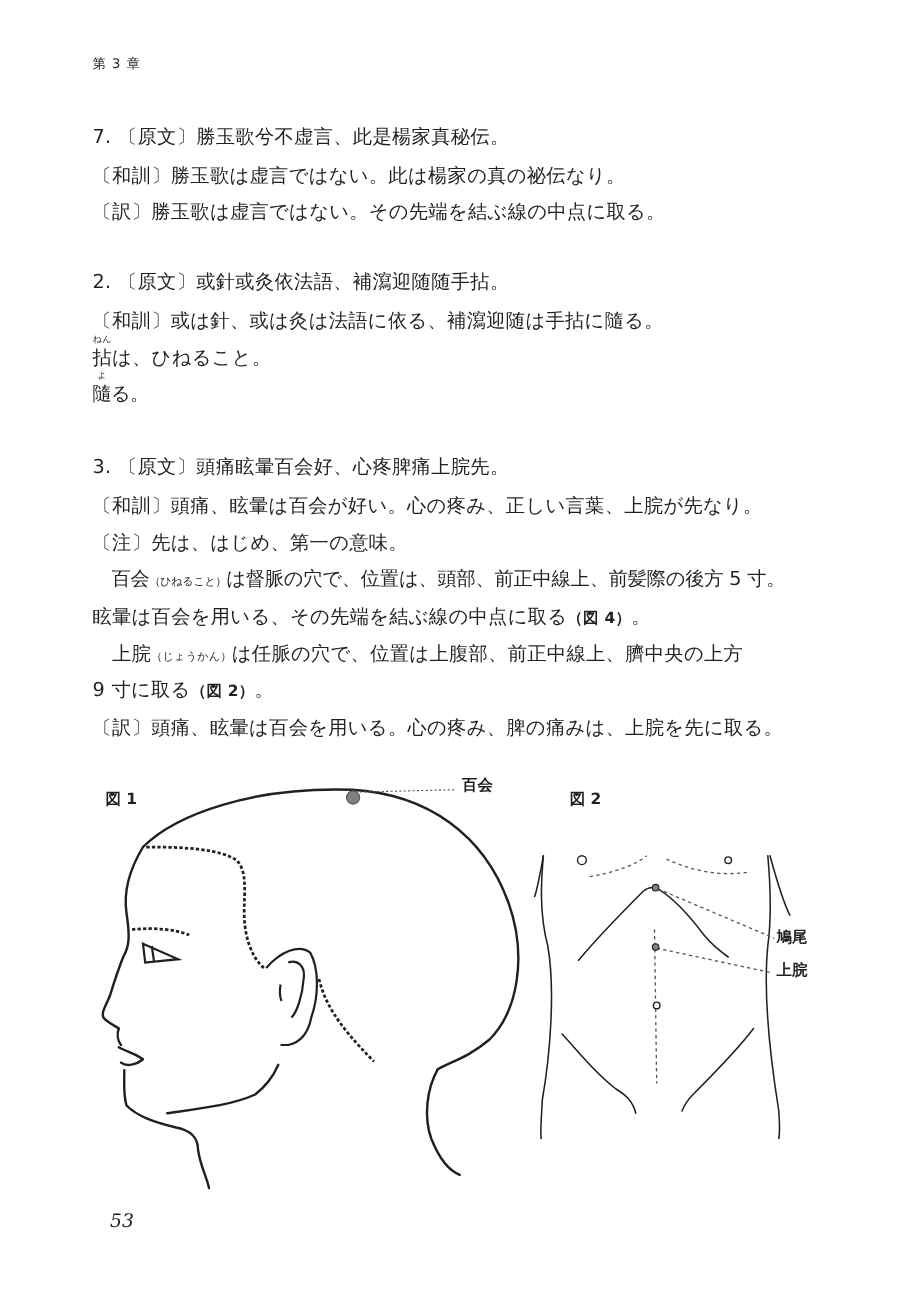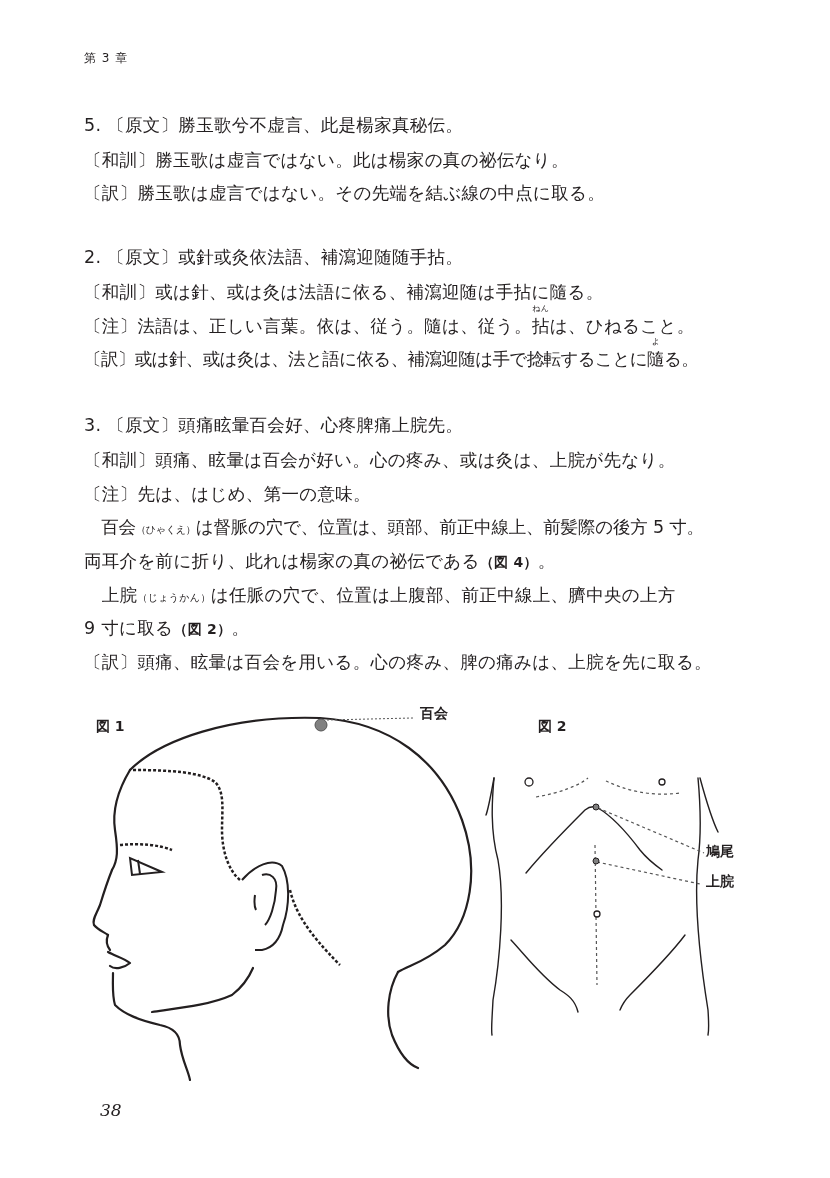--- a/index.html
+++ b/index.html
@@ -14,42 +14,42 @@
   .fig-label { position: absolute; font-size: 14px; font-weight: bold; }
   .callout { position: absolute; font-size: 14px; font-weight: bold; }
   .page-number { position: absolute; left: 100px; top: 1100px; font-size: 17px; font-style: italic; font-family: "DejaVu Serif", "Liberation Serif", serif; }
   svg { position: absolute; overflow: visible; }
 </style>
 </head>
 <body>
 
 <div class="chapter">第 3 章</div>
 
-<div class="line" style="top:114px">5. 〔原文〕勝玉歌兮不虚言、此是楊家真秘伝。</div>
+<div class="line" style="top:114px">7. 〔原文〕勝玉歌兮不虚言、此是楊家真秘伝。</div>
 <div class="line" style="top:149px">〔和訓〕勝玉歌は虚言ではない。此は楊家の真の祕伝なり。</div>
 <div class="line" style="top:182px">〔訳〕勝玉歌は虚言ではない。その先端を結ぶ線の中点に取る。</div>
 
 <div class="line" style="top:246px">2. 〔原文〕或針或灸依法語、補瀉迎随随手拈。</div>
 <div class="line" style="top:281px">〔和訓〕或は針、或は灸は法語に依る、補瀉迎随は手拈に隨る。</div>
 <div class="line" style="top:315px">
-  <span>〔注〕法語は、正しい言葉。依は、従う。隨は、従う。</span><span class="ruby-wrap"><span class="ruby-rt">ねん</span><span>拈</span></span><span>は、ひねること。</span>
+  <span class="ruby-wrap"><span class="ruby-rt">ねん</span><span>拈</span></span><span>は、ひねること。</span>
 </div>
 <div class="line" style="top:348px; letter-spacing:-0.6px">
-  <span>〔訳〕或は針、或は灸は、法と語に依る、補瀉迎随は手で捻転することに</span><span class="ruby-wrap"><span class="ruby-rt">よ</span><span>隨</span></span><span>る。</span>
+  <span class="ruby-wrap"><span class="ruby-rt">よ</span><span>隨</span></span><span>る。</span>
 </div>
 
 <div class="line" style="top:414px">3. 〔原文〕頭痛眩暈百会好、心疼脾痛上脘先。</div>
-<div class="line" style="top:449px">〔和訓〕頭痛、眩暈は百会が好い。心の疼み、或は灸は、上脘が先なり。</div>
+<div class="line" style="top:449px">〔和訓〕頭痛、眩暈は百会が好い。心の疼み、正しい言葉、上脘が先なり。</div>
 <div class="line" style="top:483px">〔注〕先は、はじめ、第一の意味。</div>
 
 <div class="line" style="top:516px; letter-spacing:-0.2px">
-  <span>　</span><span>百会</span><span class="small-kana">（ひゃくえ）</span><span>は督脈の穴で、位置は、頭部、前正中線上、前髪際の後方 5 寸。</span>
+  <span>　</span><span>百会</span><span class="small-kana">（ひねること）</span><span>は督脈の穴で、位置は、頭部、前正中線上、前髪際の後方 5 寸。</span>
 </div>
 <div class="line" style="top:550px">
-  <span>両耳介を前に折り、此れは楊家の真の祕伝である</span><span class="fig-ref">（図 4）</span><span>。</span>
+  <span>眩暈は百会を用いる、その先端を結ぶ線の中点に取る</span><span class="fig-ref">（図 4）</span><span>。</span>
 </div>
 <div class="line" style="top:584px">
   <span>　</span><span>上脘</span><span class="small-kana">（じょうかん）</span><span>は任脈の穴で、位置は上腹部、前正中線上、臍中央の上方</span>
 </div>
 <div class="line" style="top:617px">
   <span>9 寸に取る</span><span class="fig-ref">（図 2）</span><span>。</span>
 </div>
 <div class="line" style="top:651px">〔訳〕頭痛、眩暈は百会を用いる。心の疼み、脾の痛みは、上脘を先に取る。</div>
 
 <div class="fig-label" style="left:96px; top:718px">図 1</div>
@@ -85,21 +85,21 @@
   <g fill="none" stroke="#231f20" stroke-width="2">
     <path d="M242,880 C255,865 272,858 282,866 C290,880 290,905 283,925 C280,940 272,948 262,950 L255,950"></path>
     <path d="M262,875 C270,872 278,878 276,890 C275,905 270,920 265,925"></path>
     <path d="M255,895 C254,902 255,908 256,910"></path>
   </g>
 
   <circle cx="321" cy="725" r="6" fill="#808080" stroke="#555" stroke-width="1"></circle>
   <line x1="327" y1="720" x2="413" y2="718" stroke="#555" stroke-width="1" stroke-dasharray="2,2"></line>
 </svg>
 
-<div class="fig-label" style="left:538px; top:718px">図 2</div>
+<div class="fig-label" style="left:518px; top:718px">図 2</div>
 <div class="callout" style="left:706px; top:843px">鳩尾</div>
 <div class="callout" style="left:706px; top:873px">上脘</div>
 
 <svg width="830" height="1178" style="left:0; top:0" viewBox="0 0 830 1178">
   <g fill="none" stroke="#231f20" stroke-width="1.4" stroke-linecap="round">
 
     <path d="M494,778 C492,800 490,830 498,860 C505,900 500,960 493,1000 C492,1020 491,1030 492,1035"></path>
     <path d="M494,778 C490,800 488,810 486,815"></path>
 
     <path d="M698,778 C700,800 702,830 698,860 C694,900 700,960 708,1010 C709,1025 709,1030 708,1035"></path>
@@ -120,13 +120,13 @@
   </g>
 
   <circle cx="529" cy="782" r="4" fill="none" stroke="#231f20" stroke-width="1.3"></circle>
   <circle cx="662" cy="782" r="3" fill="none" stroke="#231f20" stroke-width="1.3"></circle>
 
   <circle cx="596" cy="807" r="3" fill="#808080" stroke="#231f20" stroke-width="1"></circle>
   <circle cx="596" cy="861" r="3" fill="#808080" stroke="#231f20" stroke-width="1"></circle>
   <circle cx="597" cy="914" r="3" fill="#fff" stroke="#231f20" stroke-width="1.3"></circle>
 </svg>
 
-<div class="page-number">38</div>
+<div class="page-number">53</div>
 
 </body></html>

